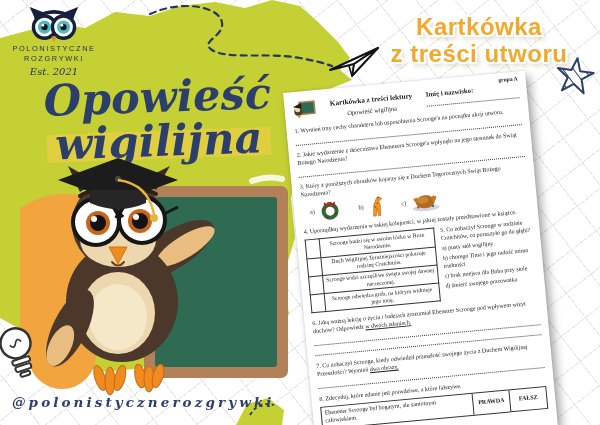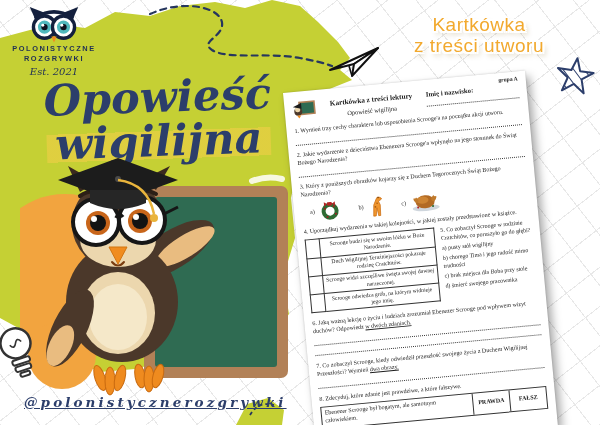--- a/index.html
+++ b/index.html
@@ -7,40 +7,40 @@
           font-family:"Liberation Sans",sans-serif;}
   
   .grid{position:absolute;inset:0;z-index:0;
     background-image:
       repeating-linear-gradient(52deg,#e8e8e8 0 1px,transparent 1px 31px),
       repeating-linear-gradient(-38deg,#e8e8e8 0 1px,transparent 1px 31px);}
   .splash{position:absolute;inset:0;z-index:1;}
   
   .logo{position:absolute;left:6px;top:6px;width:96px;z-index:3;text-align:center;}
   .logo svg{display:block;margin:0 auto;}
-  .logo-line{font-size:7.4px;font-weight:bold;letter-spacing:1.6px;color:#1f2f55;line-height:1.35;}
+  .logo-line{font-size:7.4px;font-weight:normal;letter-spacing:1.6px;color:#1f2f55;line-height:1.35;}
   .logo-est{font-family:"DejaVu Serif",serif;font-style:italic;font-size:10px;color:#1f2f55;margin-top:2px;}
   
   .badge{position:absolute;right:16px;top:14px;width:210px;z-index:3;text-align:center;
-    color:var(--badge_yellow,#f2a92e);font-weight:normal;font-size:19px;line-height:1.12;
+    color:var(--badge_yellow,#f2a92e);font-weight:bold;font-size:24px;line-height:1.12;
     letter-spacing:.5px;
     text-shadow:-2px -2px 0 #fff,2px -2px 0 #fff,-2px 2px 0 #fff,2px 2px 0 #fff,
       -2px 0 0 #fff,2px 0 0 #fff,0 -2px 0 #fff,0 2px 0 #fff,3px 4px 5px rgba(120,90,0,.35);}
   
   .title{position:absolute;left:28px;top:76px;width:260px;z-index:2;text-align:center;
     font-family:"DejaVu Serif",serif;font-style:italic;font-weight:bold;font-size:43px;
     line-height:1.02;color:var(--navy,#2c3e6b);transform:rotate(-2deg);}
   .title .hl{background:linear-gradient(transparent 30%,rgba(245,206,73,.55) 30%,rgba(245,206,73,.55) 86%,transparent 86%);
     padding:0 8px;border-radius:4px;}
   .doodle{position:absolute;z-index:3;}
   .mascot{position:absolute;left:20px;top:150px;z-index:3;}
   .bulb{position:absolute;left:-4px;top:320px;z-index:4;}
   
-  .handle{position:absolute;left:24px;top:394px;z-index:4;font-family:"DejaVu Serif",serif;
-    font-style:italic;font-weight:bold;font-size:13.5px;letter-spacing:3.1px;color:var(--navy,#2c3e6b);text-decoration:underline;}
+  .handle{position:absolute;left:12px;top:394px;z-index:4;font-family:"DejaVu Serif",serif;
+    font-style:italic;font-weight:bold;font-size:13.5px;letter-spacing:3.1px;color:var(--navy,#2c3e6b);}
   
   .sheet{position:absolute;left:283px;top:93px;width:243px;height:356px;z-index:5;
     transform:rotate(-5.3deg);transform-origin:top left;background:#fff;
     box-shadow:4px 6px 10px rgba(0,0,0,.35),0 0 2px rgba(0,0,0,.2);
     box-sizing:border-box;padding:7px 8px 4px 8px;overflow:hidden;
     font-family:"Liberation Serif",serif;color:#1c1c1c;font-size:6px;line-height:1.32;}
   .ws-group{position:absolute;top:4px;right:8px;font-size:5.6px;font-weight:bold;}
   .ws-header{display:flex;gap:4px;align-items:flex-start;margin-top:2px;}
   .ws-titles{width:45%;text-align:center;padding-top:2px;}
   .ws-title{font-weight:bold;font-size:7.2px;}

